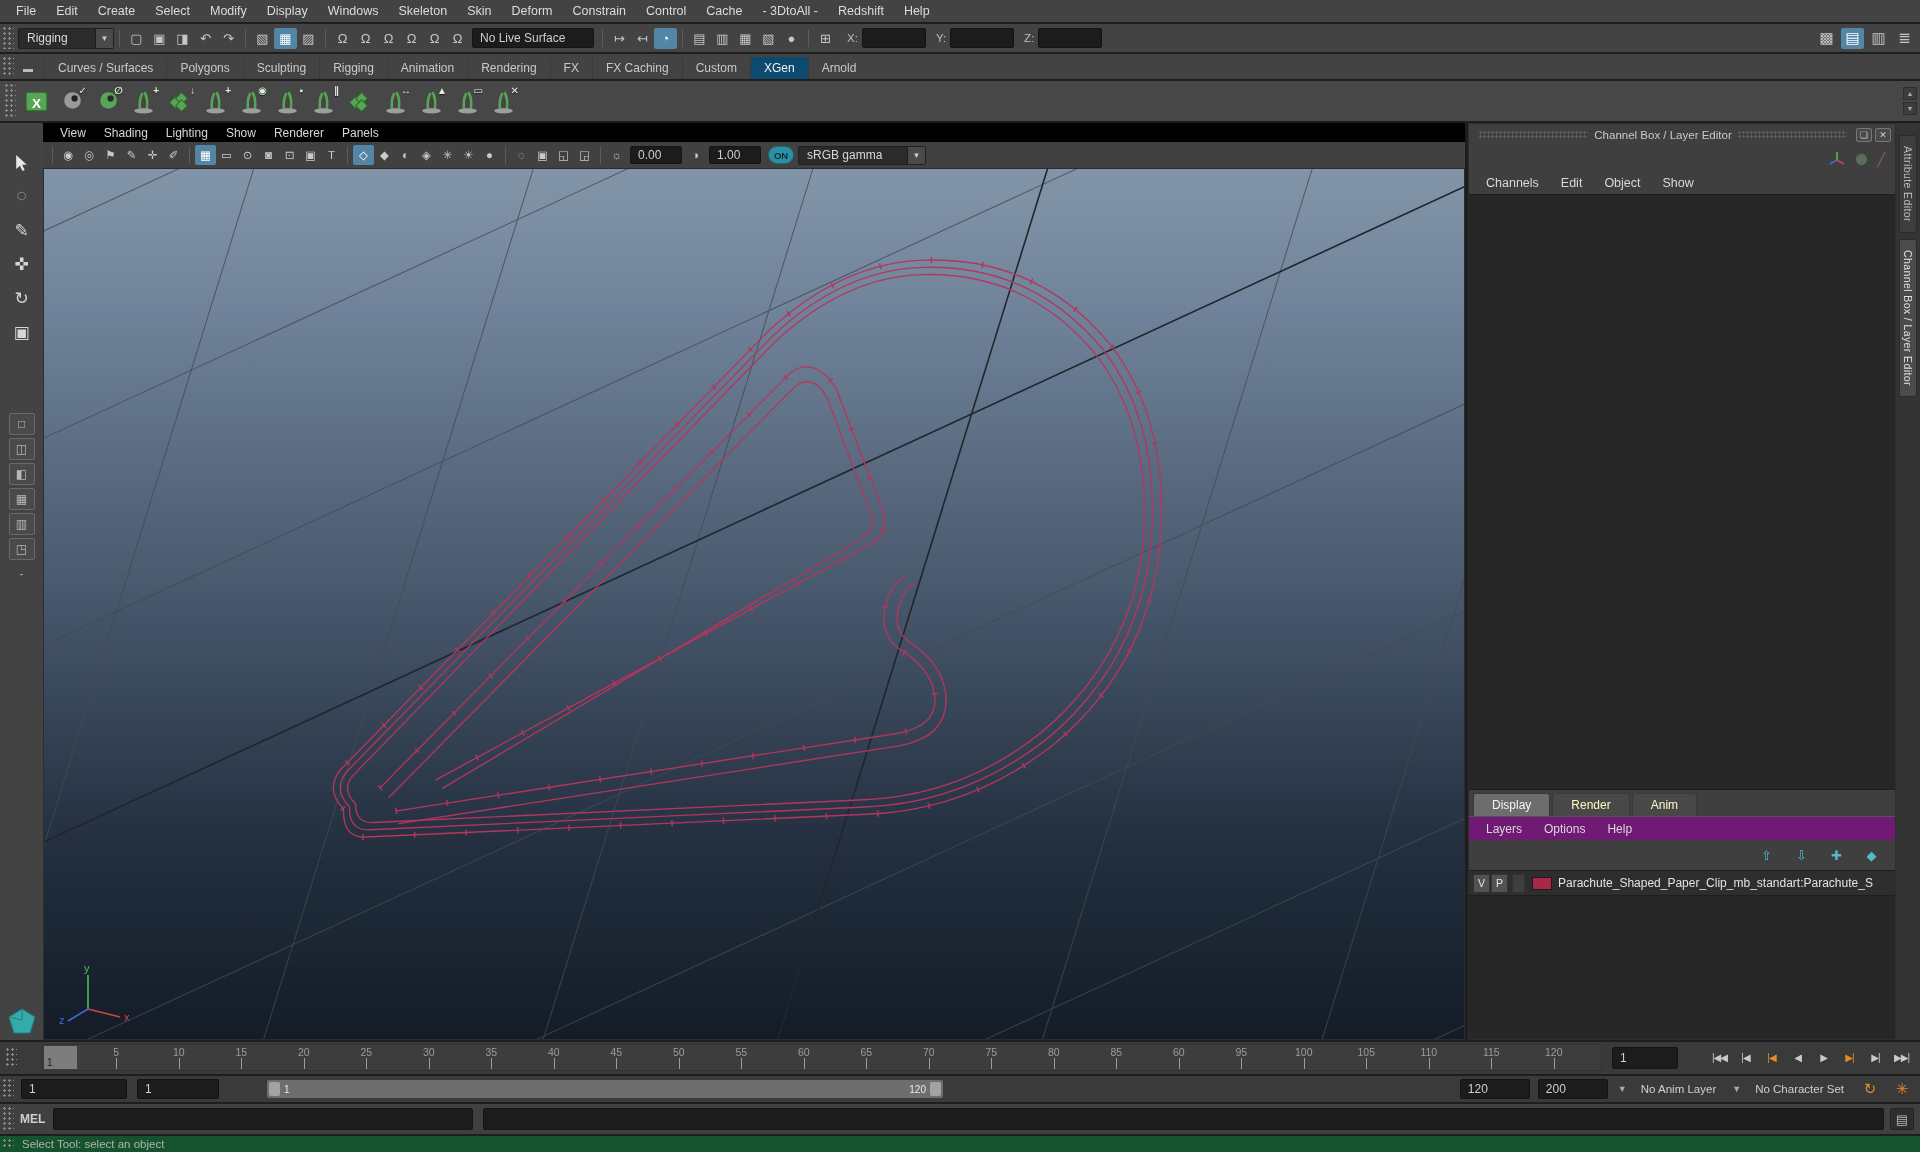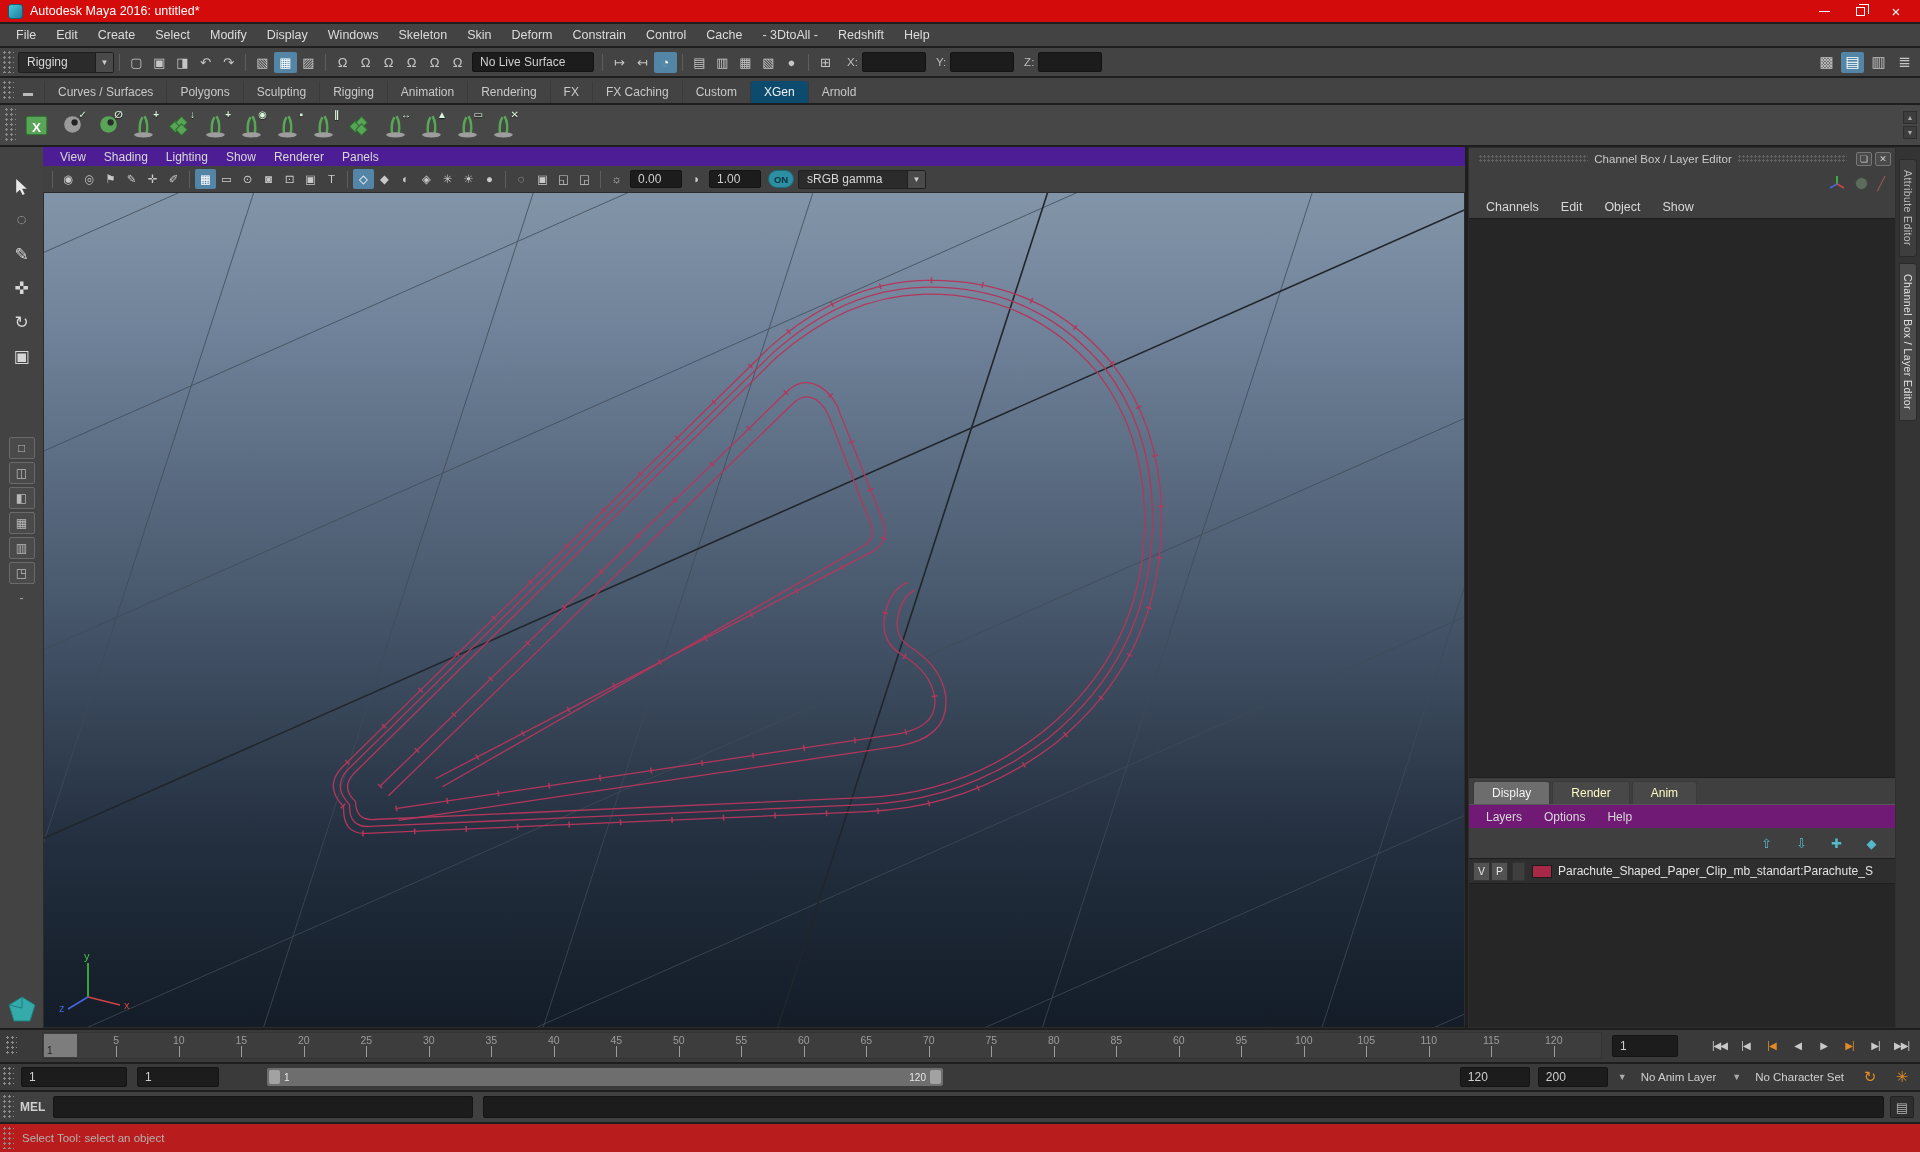--- a/index.html
+++ b/index.html
@@ -67,21 +67,21 @@
   .toolbox{width:43px;background:#434343;display:flex;flex-direction:column;align-items:center;padding-top:22px;flex:0 0 auto}
   .tool-btn{width:34px;height:34px;display:flex;align-items:center;justify-content:center;color:#d6d6d6;font-size:17px;border-radius:3px}
   .tool-btn svg{display:none;width:17px;height:17px}
   .tool-btn.style-cursor svg{display:block}
   .layout-stack{margin-top:64px;display:flex;flex-direction:column;gap:3px;align-items:center}
   .layout-btn{width:26px;height:22px;border:1px solid #6a6a6a;border-radius:2px;color:#b8b8b8;font-size:12px;display:flex;align-items:center;justify-content:center;background:#4a4a4a}
   .layout-more{color:#aaa;font-size:12px;margin-top:4px}
   .maya-gem{margin-top:auto;margin-bottom:6px}
   
   .vp-col{flex:1;display:flex;flex-direction:column;min-width:0}
-  .vp-menubar{height:19px;background:#4c1d95;display:flex;align-items:center;padding-left:8px;flex:0 0 auto}
+  .vp-menubar{height:19px;background:#000000;display:flex;align-items:center;padding-left:8px;flex:0 0 auto}
   .vp-menu-item{padding:0 9px;font-size:12px;color:#d8d8d8}
   .vp-toolbar{height:26px;background:#414141;display:flex;align-items:center;padding-left:4px;flex:0 0 auto}
   .vbtn{min-width:21px;height:20px;display:flex;align-items:center;justify-content:center;color:#c9c9c9;font-size:11.5px;border-radius:2px;flex:0 0 auto}
   .vbtn.active{background:var(--accent);color:#fff}
   .vp-field{width:52px;height:18px;margin:0 3px}
   .on-pill{width:26px;height:18px;border-radius:9px;background:#2e8fa3;color:#04323c;font-size:9.5px;font-weight:bold;display:flex;align-items:center;justify-content:center;border:1px solid #1b6a7c;margin:0 4px}
   .gamma-select{width:128px;height:19px;margin-left:0}
   .vp-canvas{flex:1;position:relative;min-height:0;background:linear-gradient(180deg,#8295a8 0%,#70839a 16%,#49596e 48%,#232f3f 78%,#131c27 100%);overflow:hidden;border:1px solid #2c2c2c}
   .vp-canvas svg.layer{position:absolute;inset:0;width:100%;height:100%}
   .persp-label{position:absolute;bottom:5px;left:0;right:0;text-align:center;font-size:12.5px;color:#c5cbd2;font-weight:bold;letter-spacing:.3px}
@@ -139,41 +139,28 @@
   .range .cluster .dfield{justify-content:flex-start}
   .drop-arrow{color:#aaa;font-size:9px;margin-left:2px}
   .flat-select{height:20px;display:flex;align-items:center;font-size:11.5px;color:#d0d0d0;padding:0 6px}
   .orange-btn{color:var(--orange);font-size:15px;min-width:24px}
   
   .melbar{height:30px;background:#404040;display:flex;align-items:center;flex:0 0 auto;padding-right:6px}
   .mel-label{font-size:12px;color:#cfcfcf;margin:0 8px 0 4px;font-weight:bold}
   .mel-input{width:420px;height:22px}
   .mel-result{flex:1;height:22px;margin-left:10px}
   .mel-icon{width:24px;height:22px;margin-left:6px;display:flex;align-items:center;justify-content:center;color:#b5b5b5;font-size:13px;background:#2e2e2e;border:1px solid #222;border-radius:2px}
-  .helpbar{height:28px;background:#b91c1c;display:flex;align-items:center;flex:0 0 auto}
+  .helpbar{height:16px;background:#14532d;display:flex;align-items:center;flex:0 0 auto}
   .help-text{font-size:11.5px;color:#b2b2b2;margin-left:6px}
 </style>
 </head>
 <body>
 
 <div class="app">
 
-  <div class="titlebar">
-    <div class="app-icon"></div>
-    <div class="title-text">Autodesk Maya 2016: untitled*</div>
-    <div class="wc-group">
-      <div class="wc wc-min">
-          <i></i>
-        </div>
-      <div class="wc wc-restore">
-          <i></i>
-        </div>
-      <div class="wc wc-close">×</div>
-    </div>
-  </div>
 
   <div class="menubar">
 
       <span class="menu-item">File</span>
 
       <span class="menu-item">Edit</span>
 
       <span class="menu-item">Create</span>
 
       <span class="menu-item">Select</span>

